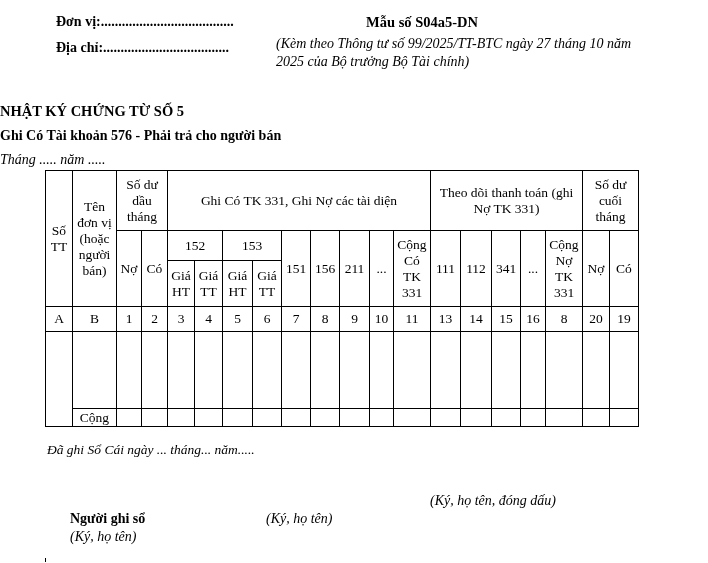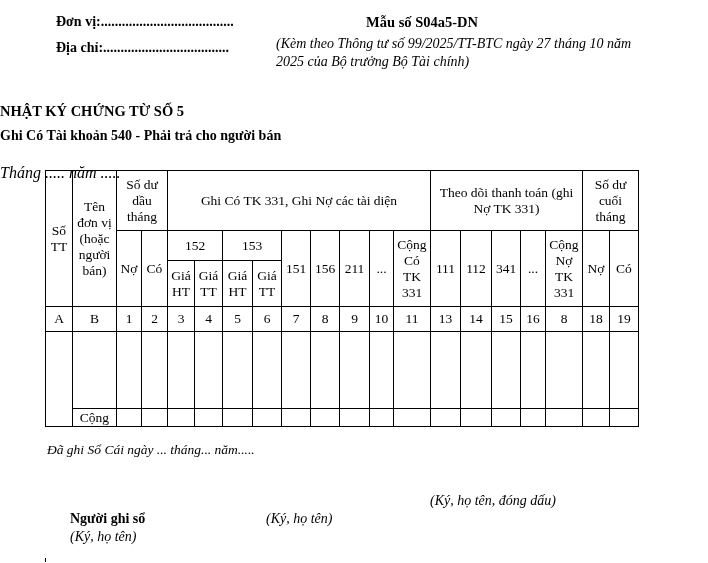--- a/index.html
+++ b/index.html
@@ -8,42 +8,42 @@
   .abs { position:absolute; }
   .bold { font-weight:bold; }
   .ital { font-style:italic; }
   .center { text-align:left; }
   #unit { left:56px; top:14px; font-size:14px; }
   #address { left:56px; top:40px; font-size:14px; }
   #form-no { left:366px; top:14px; width:240px; font-size:14.5px; }
   #circular { left:276px; top:35px; width:360px; font-size:14px; line-height:18px; }
   #title { left:0; top:103px; width:648px; font-size:14.5px; }
   #subtitle { left:0; top:128px; width:708px; font-size:14px; }
-  #period { left:0; top:152px; width:576px; font-size:16px;margin-top:12px; }
+  #period { left:0; top:152px; width:576px; font-size:14px; }
   table.journal { position:absolute; left:45px; top:170px; border-collapse:collapse;
          font-size:13.5px; table-layout:fixed; }
   table.journal td { border:1.3px solid #000; text-align:center; vertical-align:middle;
          padding:0; line-height:16px; }
   #posted { left:47px; top:442px; font-size:13.5px; }
   .sig { font-size:14px; line-height:18px; }
   #sig1 { left:70px; top:510px; width:150px; }
   #sig2 { left:266px; top:510px; width:150px; }
   #sig3 { left:430px; top:492px; width:218px; }
   #dot { left:45px; top:558px; width:1px; height:4px; background:#000; }
 </style>
 </head>
 <body>
 
 <div id="unit" class="abs bold">Đơn vị:......................................</div>
 <div id="address" class="abs bold">Địa chỉ:....................................</div>
 <div id="form-no" class="abs bold center">Mẫu số S04a5-DN</div>
 <div id="circular" class="abs ital center">(Kèm theo Thông tư số 99/2025/TT-BTC ngày 27 tháng 10 năm 2025 của Bộ trưởng Bộ Tài chính)</div>
 
 <div id="title" class="abs bold center">NHẬT KÝ CHỨNG TỪ SỐ 5</div>
-<div id="subtitle" class="abs bold center">Ghi Có Tài khoản 540 - Phải trả cho người bán</div>
+<div id="subtitle" class="abs bold center">Ghi Có Tài khoản 576 - Phải trả cho người bán</div>
 <div id="period" class="abs ital center">Tháng ..... năm .....</div>
 
 <table class="journal">
   <colgroup>
     <col style="width:27px">
       <col style="width:44px">
       <col style="width:25px">
       <col style="width:26px">
     <col style="width:27px">
       <col style="width:28px">
@@ -107,21 +107,21 @@
     <td>7</td>
     <td>8</td>
     <td>9</td>
     <td>10</td>
     <td>11</td>
     <td>13</td>
     <td>14</td>
     <td>15</td>
     <td>16</td>
     <td>8</td>
-    <td>18</td>
+    <td>20</td>
     <td>19</td>
   </tr>
   <tr style="height:77px">
     <td rowspan="2"></td>
     <td></td>
     <td></td>
     <td></td>
     <td></td>
     <td></td>
     <td></td>

